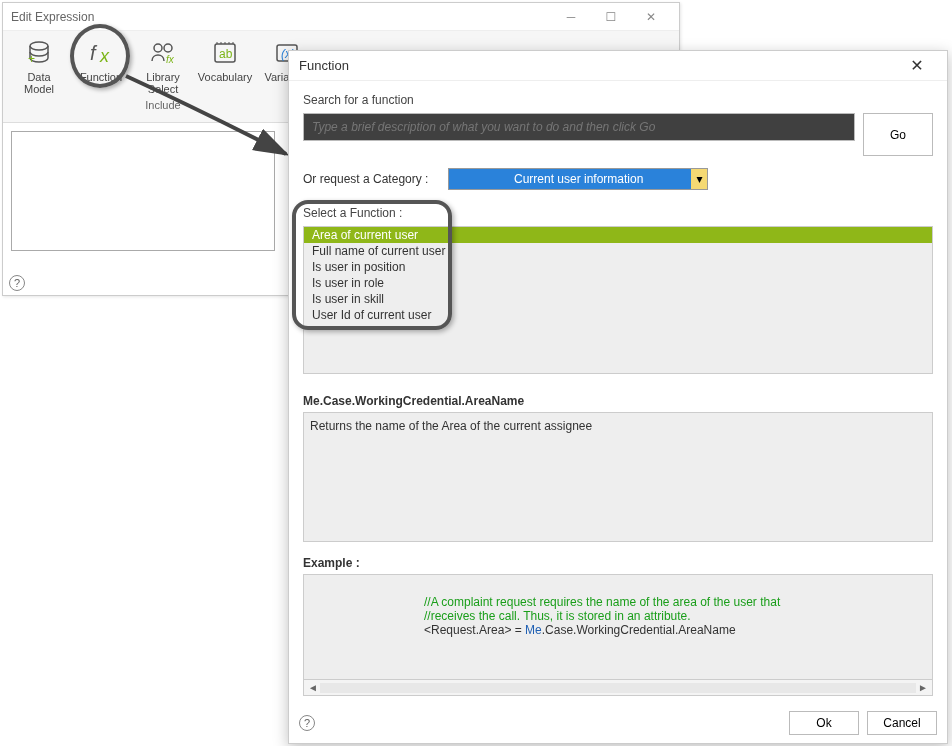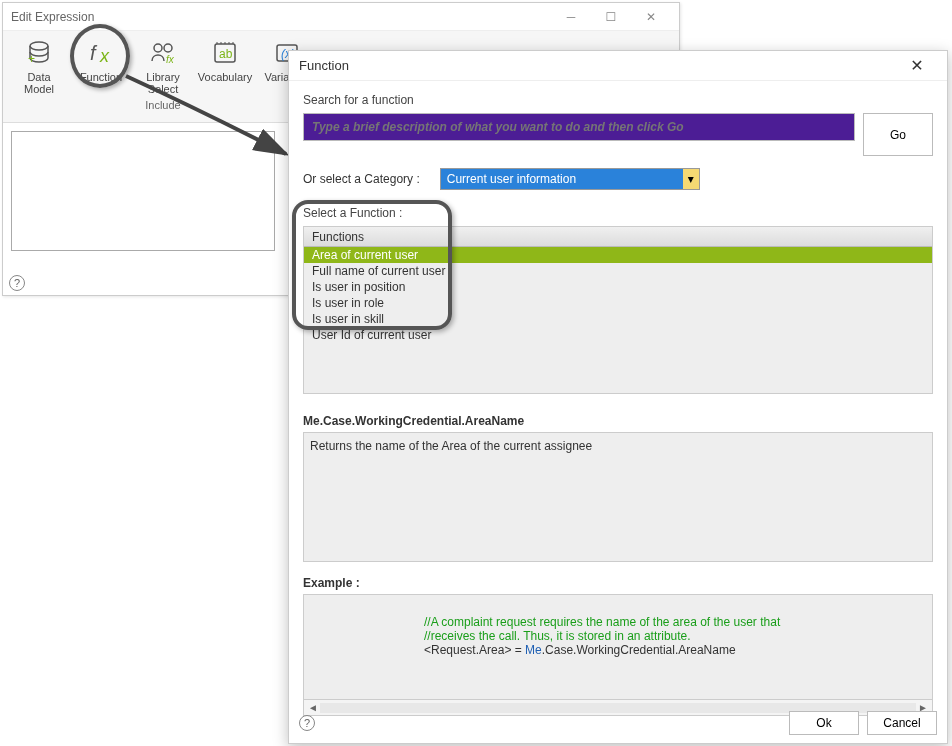--- a/index.html
+++ b/index.html
@@ -32,24 +32,24 @@
 .func-highlight { position:absolute; left: 292px; top: 200px; width: 160px; height: 130px; border: 4px solid #555; border-radius: 16px; pointer-events:none; box-shadow: 2px 2px 5px rgba(0,0,0,0.3);}
 
 
 .func-window { position:absolute; left: 288px; top: 50px; width: 660px; height: 694px; background:#fff; border:1px solid #ccc; box-shadow: 0 4px 14px rgba(0,0,0,0.25);}
 .func-title { height: 30px; display:flex; align-items:center; justify-content:space-between; padding: 0 10px; border-bottom:1px solid #eee;}
 .func-title span { font-size: 13px; color:#333;}
 .close-x { width: 40px; height: 30px; display:flex; align-items:center; justify-content:center; font-size:16px; cursor:pointer;}
 .func-body { padding: 12px 14px 0 14px; }
 .label { font-size: 12px; color:#444; margin-bottom: 6px; display:block;}
 .search-row { display:flex; gap:8px; margin-bottom: 12px;}
-.search-input { flex:1; height:28px; border:1px solid #bbb; padding: 0 8px; font-size:12px; color:#999; font-style:italic; background:#4c1d95;font-weight:bold;}
+.search-input { flex:1; height:28px; border:1px solid #bbb; padding: 0 8px; font-size:12px; color:#999; font-style:italic; background:#404040;}
 .go-btn { width: 70px; height:43px; border:1px solid #bbb; background:#fff; font-size:12px; cursor:pointer;}
 .category-row { display:flex; align-items:center; gap: 20px; margin-bottom: 16px;}
-.category-select { width: 260px; height: 22px; background:#2a82da; color:#fff; border:1px solid #999; display:flex; align-items:center; justify-content:space-between; padding-left:6px; font-size:12px; cursor:pointer;}
+.category-select { width: 260px; height: 22px; background:#2a82da; color:#fff; border:1px solid #999; display:flex; align-items:center; justify-content:flex-end; padding-left:6px; font-size:12px; cursor:pointer;gap:48px;}
 .category-select .dd { width:16px; height:20px; background:#f5d973; display:flex; align-items:center; justify-content:center; color:#000;}
 .func-list { border:1px solid #ccc; background:#eee; }
 .func-header { background: linear-gradient(#f0f0f0,#dcdcdc); height:20px; padding: 0 8px; line-height:20px; font-size:12px; color:#333; border-bottom:1px solid #bbb;}
 .func-item { height:16px; line-height:16px; padding: 0 8px; font-size:12px; color:#333; background:#eee; cursor:pointer;}
 .func-item.selected { background:#8fb718; color:#fff;}
 .func-spacer { height: 50px; background:#eee;}
 .sig-label { margin-top: 20px; font-weight:bold; font-size:12px;}
 .desc-box { background:#eee; border:1px solid #ccc; margin-top: 4px; padding:6px; font-size:12px; height: 130px;}
 .example-label { margin-top: 14px; font-size:12px; font-weight:bold;}
 .example-box { background:#eee; border:1px solid #ccc; margin-top:4px; height: 122px; display:flex; flex-direction:column;}
@@ -161,29 +161,28 @@
     <span>Function</span>
     <div class="close-x">✕</div>
   </div>
   <div class="func-body">
     <span class="label">Search for a function</span>
     <div class="search-row">
       <input class="search-input" placeholder="Type a brief description of what you want to do and then click Go" style="">
       <button class="go-btn">Go</button>
     </div>
     <div class="category-row">
-      <span>Or select a Category :</span>
+      <span>Or request a Category :</span>
       <div class="category-select">
         <span>Current user information</span>
         <span class="dd">▾</span>
       </div>
     </div>
     <span class="label">Select a Function :</span>
     <div class="func-list">
-      <div class="func-header">Functions</div>
       <div class="func-item selected">Area of current user</div>
       <div class="func-item">Full name of current user</div>
       <div class="func-item">Is user in position</div>
       <div class="func-item">Is user in role</div>
       <div class="func-item">Is user in skill</div>
       <div class="func-item">User Id of current user</div>
       <div class="func-spacer"></div>
     </div>
     <div class="sig-label">Me.Case.WorkingCredential.AreaName</div>
     <div class="desc-box">Returns the name of the Area of the current assignee</div>

